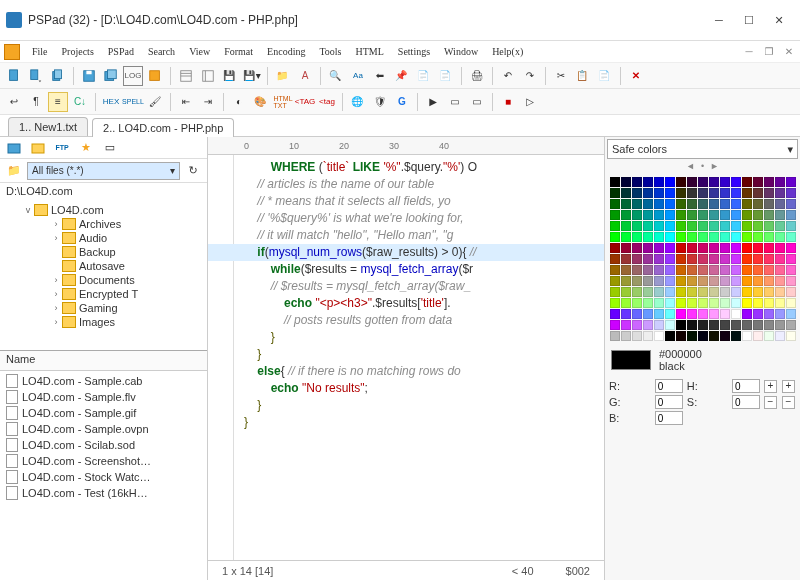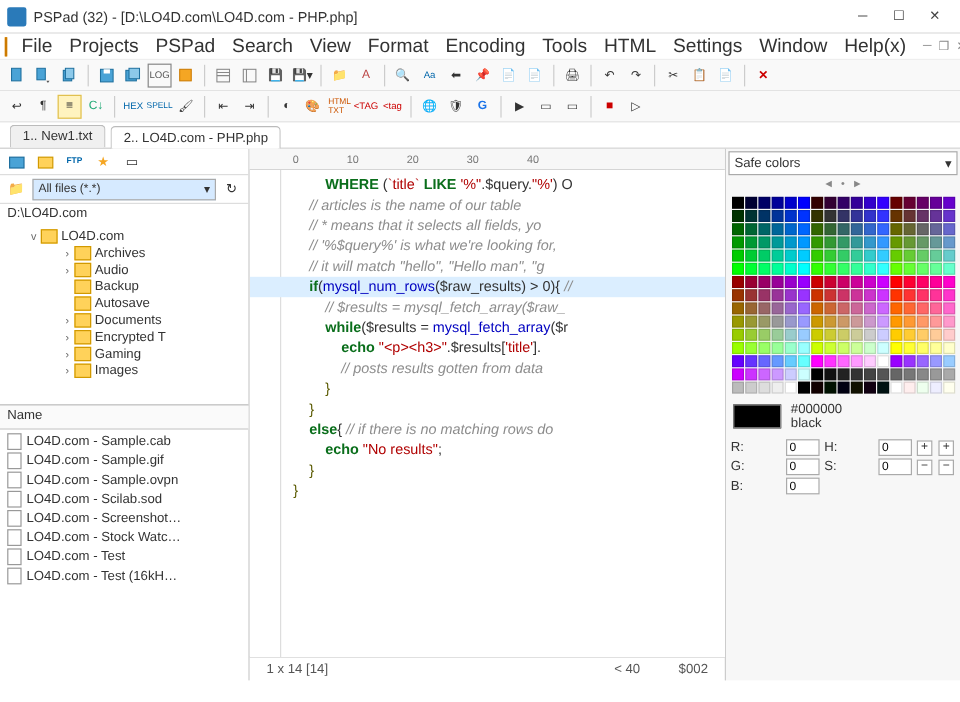--- a/index.html
+++ b/index.html
@@ -1,23 +1,23 @@
 <!DOCTYPE html>
 <html><head>
 <meta charset="utf-8">
 <style>
 * { box-sizing: border-box; margin: 0; padding: 0; font-family: "Segoe UI", Tahoma, sans-serif; }
 body { background: #fff; width: 800px; height: 585px; overflow: hidden; font-size: 11px; color: #333; }
-.titlebar { height: 28px; display: flex; align-items: center; padding: 0 6px; border-bottom: 1px solid #ddd; }
+.titlebar { height: 41px; display: flex; align-items: center; padding: 0 6px; border-bottom: 1px solid #ddd; }
 .titlebar .app-icon { width: 16px; height: 16px; background: #2a7ab9; border-radius: 2px; margin-right: 6px; }
 .titlebar .title { font-size: 12px; color: #333; flex: 1; }
 .titlebar .winbtn { width: 30px; height: 20px; display: flex; align-items: center; justify-content: center; font-size: 11px; color: #444; cursor: default; }
 .menubar { height: 22px; display: flex; align-items: center; padding: 0 4px; gap: 2px; border-bottom: 1px solid #eee; }
 .menubar .m-icon { width: 16px; height: 16px; background: #f5a623; border: 1px solid #cc7a00; margin-right: 4px; }
-.menubar span { padding: 2px 6px; font-size: 16px; cursor: default; }
+.menubar span { padding: 2px 6px; font-size: 10px; cursor: default; font-family: Liberation Serif, serif; }
 .menubar .spacer { flex: 1; }
 .menubar .mdi-btn { width:14px; height:14px; color:#888; font-size:10px; margin-left:4px; display:flex; align-items:center; justify-content:center; }
 .toolbar { height: 26px; display: flex; align-items: center; padding: 0 4px; gap: 2px; border-bottom: 1px solid #e3e3e3; background: #f9f9f9; }
 .tb { width: 20px; height: 20px; border: 1px solid transparent; display: flex; align-items: center; justify-content: center; font-size: 10px; cursor: default; }
 .tb svg { width: 14px; height: 14px; }
 .sep { width: 1px; height: 18px; background: #ccc; margin: 0 3px; }
 .tabbar { height: 22px; display: flex; align-items: flex-end; padding: 0 8px; gap: 4px; border-bottom: 1px solid #ccc; }
 .tab { padding: 3px 10px; border: 1px solid #bbb; border-bottom: none; background: #f0f0f0; font-size: 11px; border-radius: 4px 4px 0 0; cursor: default; }
 .tab.active { background: #fff; font-weight: normal; position: relative; top: 1px; }
 .content { display: flex; height: 443px; }
@@ -276,41 +276,41 @@
         </div>
     </div>
     <div class="sb-list-head">Name</div>
     <div class="sb-list">
       <div class="list-item">
           <span class="list-icon"></span>
           <span>LO4D.com - Sample.cab</span>
         </div>
       <div class="list-item">
           <span class="list-icon"></span>
+          <span>LO4D.com - Sample.flv</span>
+        </div>
+      <div class="list-item">
+          <span class="list-icon"></span>
           <span>LO4D.com - Sample.gif</span>
         </div>
       <div class="list-item">
           <span class="list-icon"></span>
           <span>LO4D.com - Sample.ovpn</span>
         </div>
       <div class="list-item">
           <span class="list-icon"></span>
           <span>LO4D.com - Scilab.sod</span>
         </div>
       <div class="list-item">
           <span class="list-icon"></span>
           <span>LO4D.com - Screenshot…</span>
         </div>
       <div class="list-item">
           <span class="list-icon"></span>
           <span>LO4D.com - Stock Watc…</span>
-        </div>
-      <div class="list-item">
-          <span class="list-icon"></span>
-          <span>LO4D.com - Test</span>
         </div>
       <div class="list-item">
           <span class="list-icon"></span>
           <span>LO4D.com - Test (16kH…</span>
         </div>
     </div>
   </div>
 
   <div class="editor-wrap">
     <div class="ruler">
@@ -351,22 +351,22 @@
           <div class="line">        <span class="c-kw">WHERE</span> (<span class="c-str">`title`</span> <span class="c-kw">LIKE</span> <span class="c-str">'%"</span>.$query.<span class="c-str">"%'</span>) O</div>
           <div class="line"></div>
           <div class="line"><span class="c-cm">    // articles is the name of our table</span></div>
           <div class="line"><span class="c-cm">    // * means that it selects all fields, yo</span></div>
           <div class="line"></div>
           <div class="line"><span class="c-cm">    // '%$query%' is what we're looking for,</span></div>
           <div class="line"><span class="c-cm">    // it will match "hello", "Hello man", "g</span></div>
           <div class="line"></div>
           <div class="line hl">    <span class="c-kw">if</span>(<span class="c-fn">mysql_num_rows</span>($raw_results) &gt; 0){ <span class="c-cm">//</span></div>
           <div class="line"></div>
+          <div class="line">        <span class="c-kw">while</span>($results = <span class="c-fn">mysql_fetch_array</span>($r</div>
           <div class="line"><span class="c-cm">        // $results = mysql_fetch_array($raw_</span></div>
-          <div class="line">        <span class="c-kw">while</span>($results = <span class="c-fn">mysql_fetch_array</span>($r</div>
           <div class="line"></div>
           <div class="line">            <span class="c-kw">echo</span> <span class="c-str">"&lt;p&gt;&lt;h3&gt;"</span>.$results[<span class="c-str">'title'</span>].</div>
           <div class="line"><span class="c-cm">            // posts results gotten from data</span></div>
           <div class="line"><span class="c-brace">        }</span></div>
           <div class="line"></div>
           <div class="line"><span class="c-brace">    }</span></div>
           <div class="line">    <span class="c-kw">else</span>{ <span class="c-cm">// if there is no matching rows do</span></div>
           <div class="line">        <span class="c-kw">echo</span> <span class="c-str">"No results"</span>;</div>
           <div class="line"><span class="c-brace">    }</span></div>
           <div class="line"></div>

